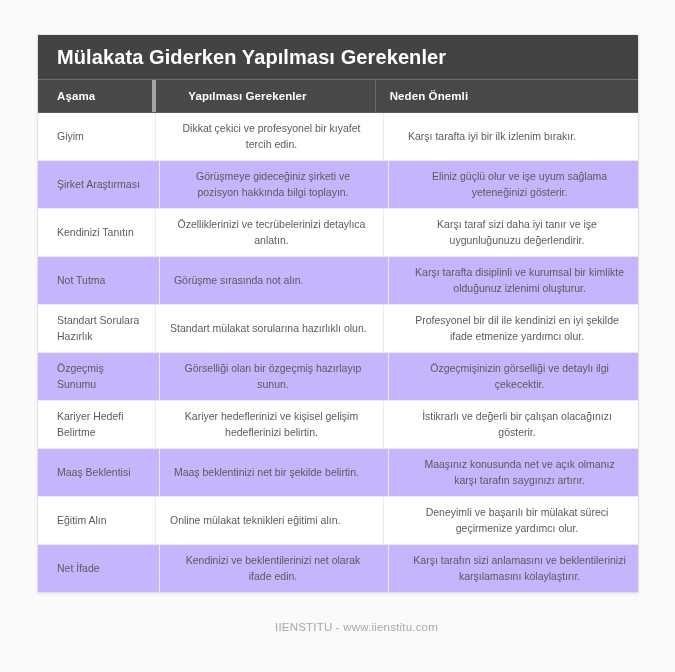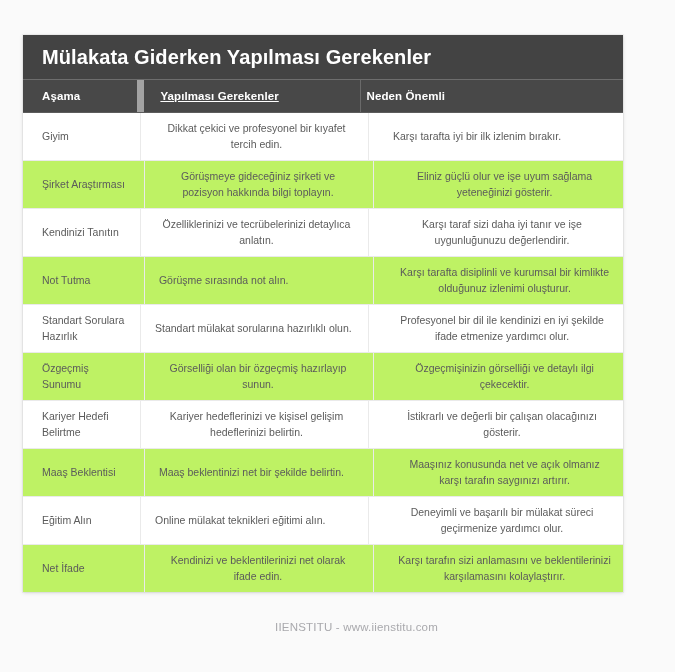--- a/index.html
+++ b/index.html
@@ -18,21 +18,21 @@
   .page {
     position: relative;
     width: 675px;
     height: 672px;
     box-sizing: border-box;
   }
 
   
   .card {
     position: absolute;
-    left: 23px;
+    left: 38px;
     top: 35px;
     width: 600px;
     background: #ffffff;
     box-shadow: 0 1px 4px rgba(0,0,0,0.13), 0 0 0 1px rgba(0,0,0,0.04);
   }
 
   
   .title-bar {
     background: #434343;
     height: 45px;
@@ -63,32 +63,32 @@
     font-size: 11.5px;
     font-weight: bold;
     display: flex;
     align-items: center;
     padding: 0 12px;
     box-sizing: border-box;
     letter-spacing: 0.1px;
     white-space: nowrap;
   }
   .head-cell.c0 { width: 117px; padding-left: 19px; align-items: center; }
-  .head-cell.c1 { width: 228px; border-left: 7px solid #a3a3a3; padding-left: 16px; text-decoration: underline; }
-  .head-cell.c2 { width: 271px; border-left: 1px solid #6a6a6a; padding-left: 6px; }
+  .head-cell.c1 { width: 228px; border-left: 4px solid #a3a3a3; padding-left: 32px; }
+  .head-cell.c2 { width: 271px; border-left: 1px solid #6a6a6a; padding-left: 14px; }
 
   
   .body-rows { display: block; }
   .row {
     display: flex;
     min-height: 47px;
     border-bottom: 1px solid #eaeaea;
     background: #ffffff;
   }
-  .row.alt { background: #bef264; gap: 6px; }
+  .row.alt { background: #c4b5fd; gap: 6px; }
   .row:last-child { border-bottom: none; }
 
   .cell {
     box-sizing: border-box;
     display: flex;
     align-items: center;
     color: #5b5b5b;
     font-size: 10.5px;
     line-height: 1.5;
     padding: 7px 12px;

